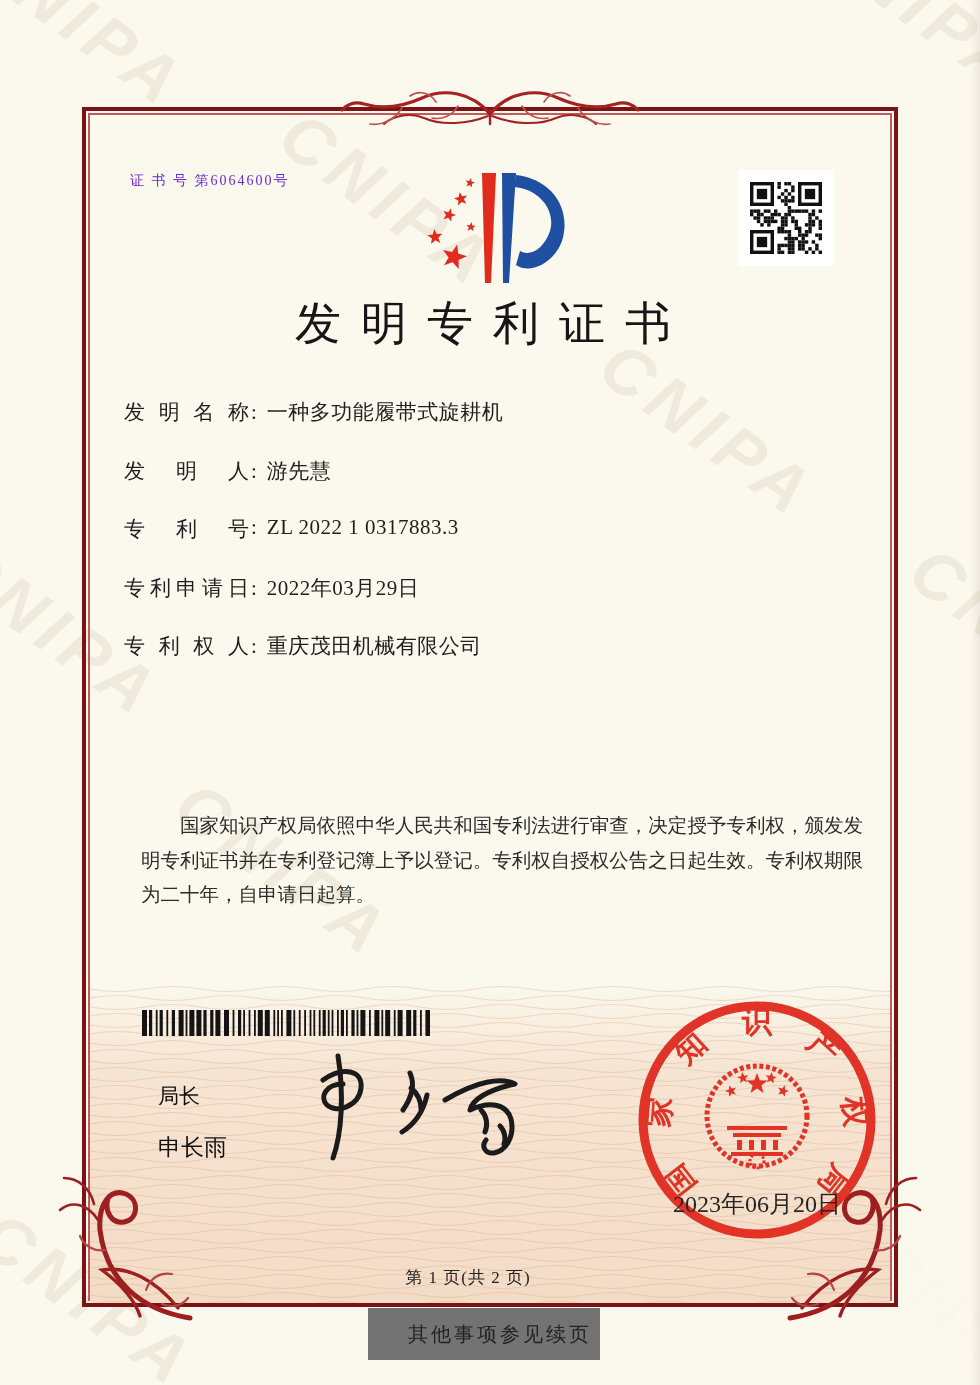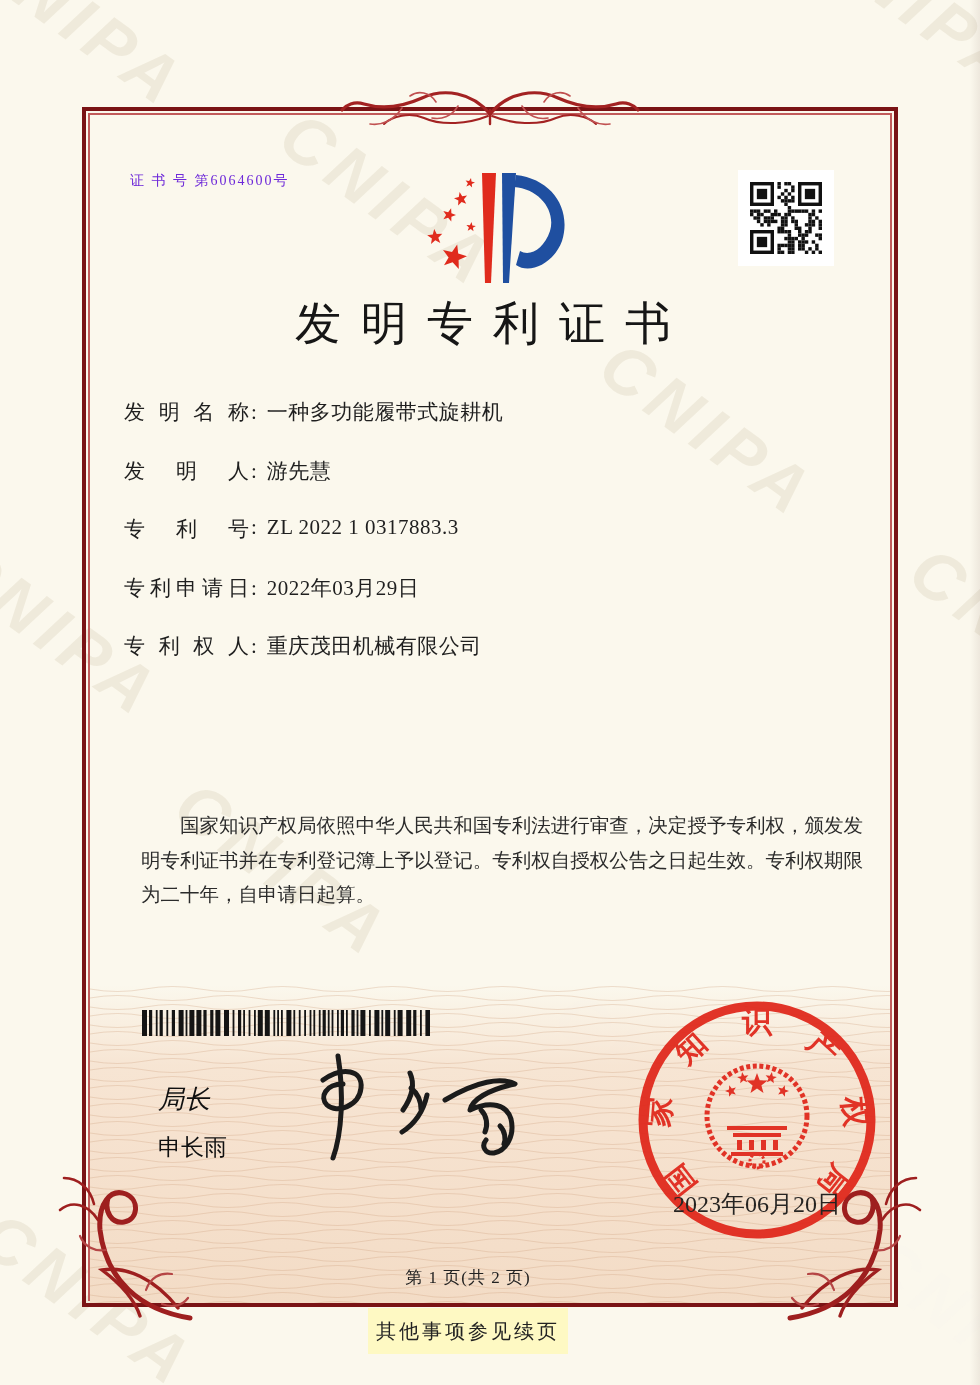--- a/index.html
+++ b/index.html
@@ -74,38 +74,38 @@
   
   .legal{
     position:absolute;left:140px;top:808px;width:724px;z-index:5;
     font-size:19.5px;line-height:1.78;color:#2b2b2b;text-align:justify;
   }
   .legal p{margin:1px;text-indent:2em;}
   
   .barcode{position:absolute;left:142px;top:1010px;z-index:5;}
   .director-label{
     position:absolute;left:158px;top:1082px;z-index:5;
-    font-family:"Liberation Sans","DejaVu Sans",sans-serif;font-size:26px;color:#101010;font-style:italic;
+    font-family:"Liberation Sans","DejaVu Sans",sans-serif;font-size:21px;color:#101010;
   }
   .director-name{
     position:absolute;left:158px;top:1132px;z-index:5;
     font-family:"Liberation Sans","DejaVu Sans",sans-serif;font-size:23px;color:#101010;
   }
   .signature{position:absolute;left:285px;top:1048px;z-index:6;}
   
   .seal{position:absolute;left:633px;top:996px;z-index:6;}
   
   .page-info{
     position:absolute;left:0;right:44px;top:1266px;z-index:5;
     text-align:center;font-size:17px;color:#222;letter-spacing:1px;
   }
   .cont-box{
-    position:absolute;left:368px;top:1308px;width:200px;height:46px;z-index:5;
-    background:#fef9c3;display:flex;align-items:center;justify-content:center;
-    font-size:20px;letter-spacing:3px;color:#222;
+    position:absolute;left:368px;top:1308px;width:200px;height:52px;z-index:5;
+    background:#737373;display:flex;align-items:center;justify-content:center;
+    font-size:20px;letter-spacing:3px;color:#222;padding-left:32px;
   }
   
   .vignette{
     position:absolute;right:0;top:0;width:10px;height:100%;z-index:9;
     background:linear-gradient(90deg,rgba(0,0,0,0),rgba(120,90,80,0.10));
     pointer-events:none;
   }
 </style>
 </head>
 <body>

